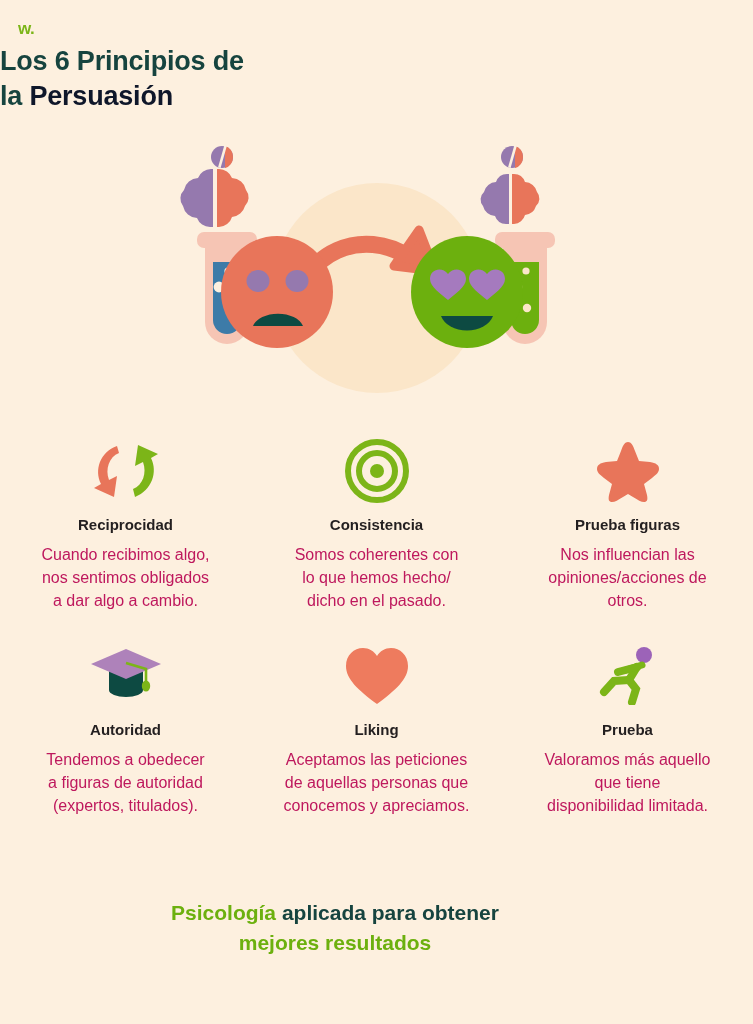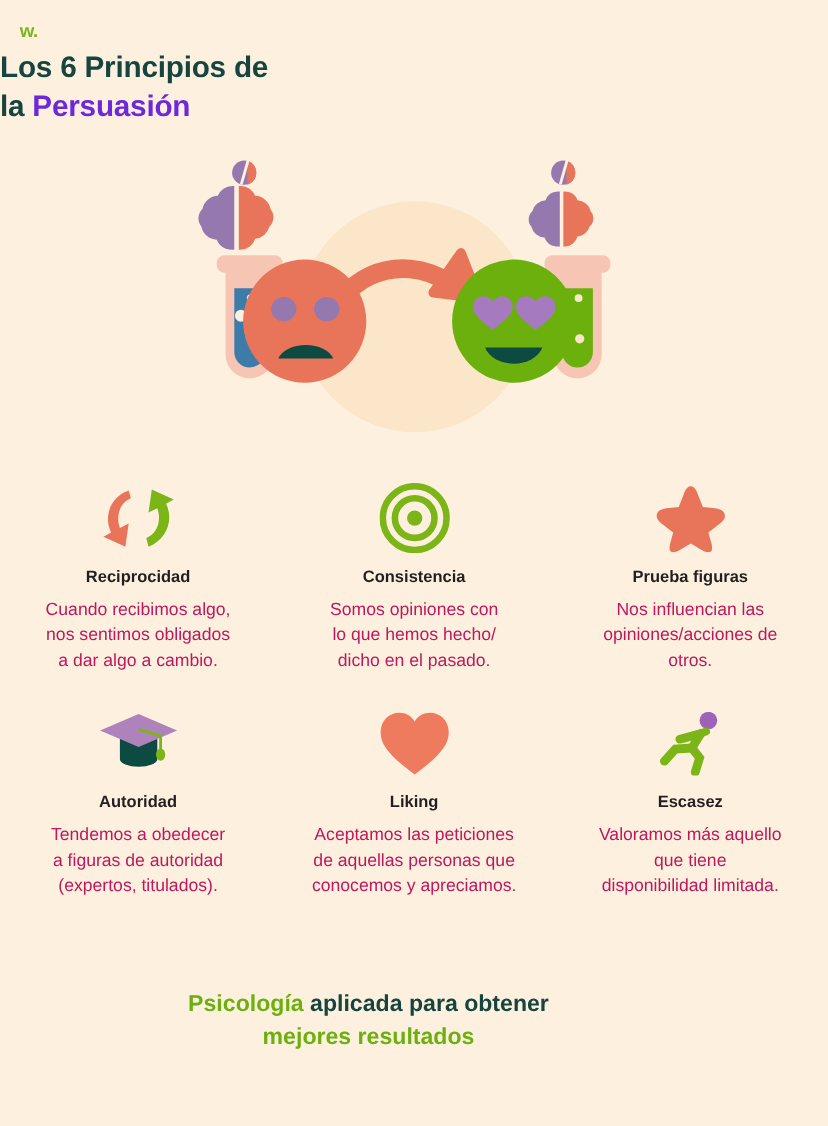--- a/index.html
+++ b/index.html
@@ -41,21 +41,21 @@
     width: 753px;
     text-align: left;
   }
   .title-line {
     font-size: 27px;
     font-weight: 700;
     color: #16443F;
     line-height: 1.3;
     letter-spacing: -0.2px;
   }
-  .title-accent { color: #6d28d9; }
+  .title-accent { color: #0f172a; }
 
   
   .hero {
     position: absolute;
     left: 0;
     top: 140px;
     width: 753px;
     height: 275px;
   }
   .hero svg { display: block; margin: 0 auto; }
@@ -214,21 +214,21 @@
 
     <div class="cell">
       <div class="cell-icon">
         <svg width="64" height="64" viewBox="0 0 64 64">
           <circle cx="32" cy="32" r="29" fill="none" stroke="#7CB518" stroke-width="6"></circle>
           <circle cx="32" cy="32" r="18" fill="none" stroke="#7CB518" stroke-width="6"></circle>
           <circle cx="32" cy="32" r="7" fill="#7CB518"></circle>
         </svg>
       </div>
       <div class="cell-title">Consistencia</div>
-      <div class="cell-desc">Somos opiniones con
+      <div class="cell-desc">Somos coherentes con
 lo que hemos hecho/
 dicho en el pasado.</div>
     </div>
 
     <div class="cell">
       <div class="cell-icon">
         <svg width="66" height="62" viewBox="0 0 66 62">
           <path d="M33 2 C36 2 38 5 40 11 L44 21 L55 22 C61 23 64 25 64 29 C64 32 62 34 57 38 L49 44 L52 55 C53 60 52 62 49 62 C46 62 43 60 38 57 L33 54 L28 57 C23 60 20 62 17 62 C14 62 13 60 14 55 L17 44 L9 38 C4 34 2 32 2 29 C2 25 5 23 11 22 L22 21 L26 11 C28 5 30 2 33 2 Z" fill="#E8755A"></path>
         </svg>
       </div>
@@ -268,21 +268,21 @@
     <div class="cell">
       <div class="cell-icon">
         <svg width="64" height="58" viewBox="0 0 64 58">
           <circle cx="48" cy="8" r="8" fill="#9C63B8"></circle>
           <path d="M41 20 L22 25" stroke="#7CB518" stroke-width="8" stroke-linecap="round"></path>
           <path d="M41 20 L33 33 L40 42 L36 55" stroke="#7CB518" stroke-width="8" stroke-linecap="round" fill="none"></path>
           <path d="M33 33 L18 34 L8 45" stroke="#7CB518" stroke-width="8" stroke-linecap="round" fill="none"></path>
           <path d="M30 23 L46 18" stroke="#7CB518" stroke-width="7" stroke-linecap="round"></path>
         </svg>
       </div>
-      <div class="cell-title">Escasez</div>
+      <div class="cell-title">Prueba</div>
       <div class="cell-desc">Valoramos más aquello
 que tiene
 disponibilidad limitada.</div>
     </div>
 
   </div>
 
   <div class="footer">
     <div class="footer-line"><span class="footer-accent">Psicología</span><span> aplicada para obtener</span></div>
     <div class="footer-line footer-accent">mejores resultados</div>

